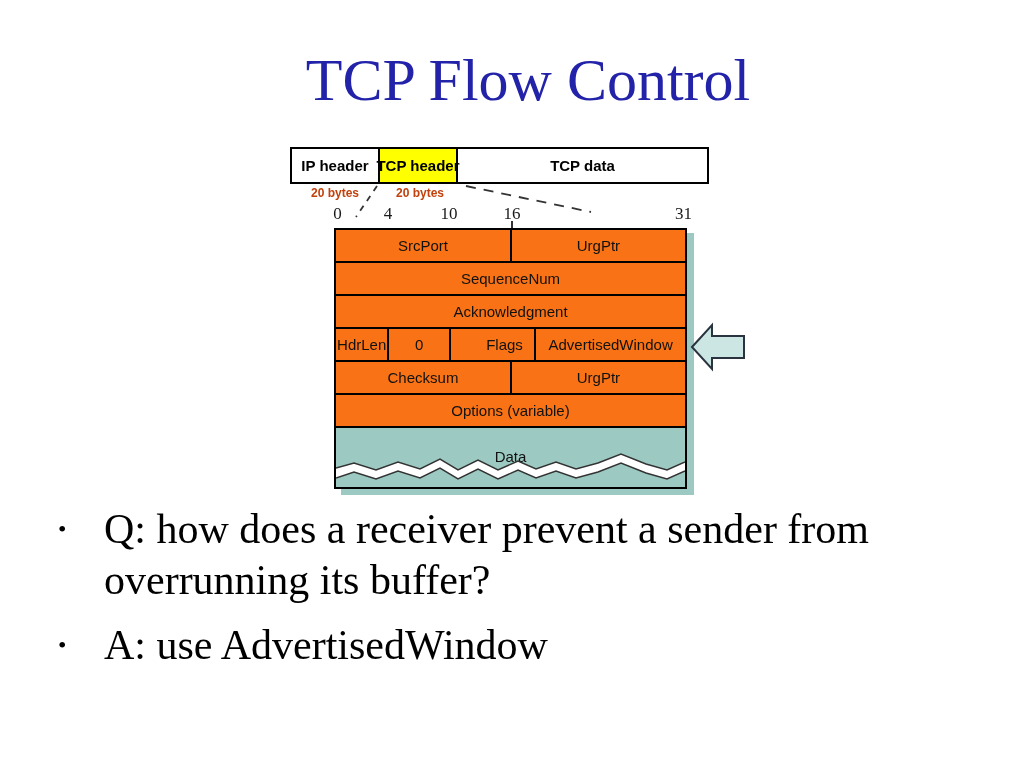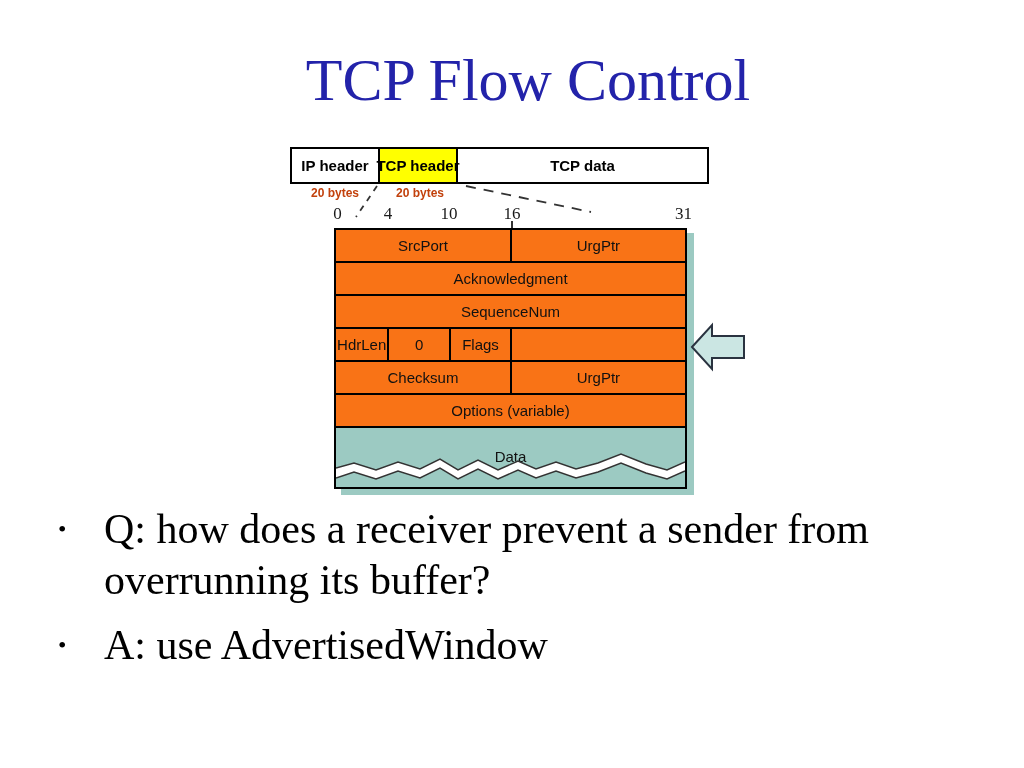--- a/index.html
+++ b/index.html
@@ -39,21 +39,21 @@
   
   .tcp-table{position:absolute;left:334px;top:228px;width:353px;border:2px solid #000;
              box-sizing:border-box;background:#f97316;}
   .trow{display:flex;height:33px;border-bottom:2px solid #000;box-sizing:border-box;}
   .tcell{display:flex;align-items:center;justify-content:center;font-size:15px;color:#111;
          box-sizing:border-box;white-space:nowrap;}
   .cdiv{border-right:2px solid #000;}
   .w-half{width:50.4%;}
   .w-hdr{width:15.3%;}
   .w-zero{width:17.6%;}
-  .w-flags{width:17.6%;}
+  .w-flags{width:17.6%;margin-left:24px;}
   .grow{flex:1;}
 
   
   .data-section{position:relative;height:59px;background:#9ccac2;overflow:hidden;}
   .data-label{position:absolute;top:20px;left:0;width:100%;text-align:center;
               font-size:15px;color:#111;}
   .tear-svg{position:absolute;left:0;top:0;width:349px;height:59px;display:block;}
 
   
   .arrow-svg{position:absolute;left:690px;top:321px;width:60px;height:53px;}
@@ -107,37 +107,40 @@
     <div class="trow">
       <div class="tcell cdiv w-half">
           <span>SrcPort</span>
         </div>
       <div class="tcell grow">
           <span>UrgPtr</span>
         </div>
     </div>
     <div class="trow">
       <div class="tcell grow">
-          <span>Acknowledgment</span>
+          <span>SequenceNum</span>
         </div>
     </div>
     <div class="trow">
       <div class="tcell grow">
-          <span>SequenceNum</span>
+          <span>Acknowledgment</span>
         </div>
     </div>
     <div class="trow">
       <div class="tcell cdiv w-hdr">
           <span>HdrLen</span>
         </div>
       <div class="tcell cdiv w-zero">
           <span>0</span>
         </div>
       <div class="tcell cdiv w-flags">
           <span>Flags</span>
+        </div>
+      <div class="tcell grow">
+          <span>AdvertisedWindow</span>
         </div>
     </div>
     <div class="trow">
       <div class="tcell cdiv w-half">
           <span>Checksum</span>
         </div>
       <div class="tcell grow">
           <span>UrgPtr</span>
         </div>
     </div>

